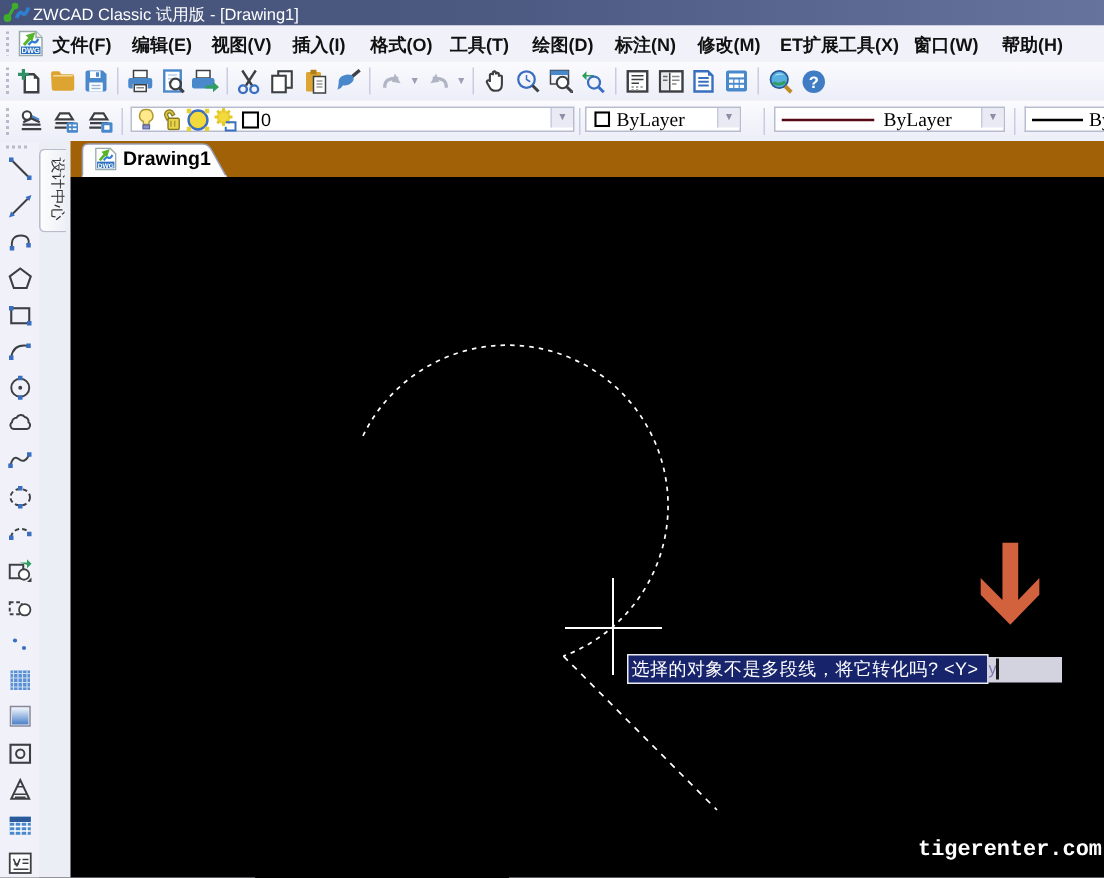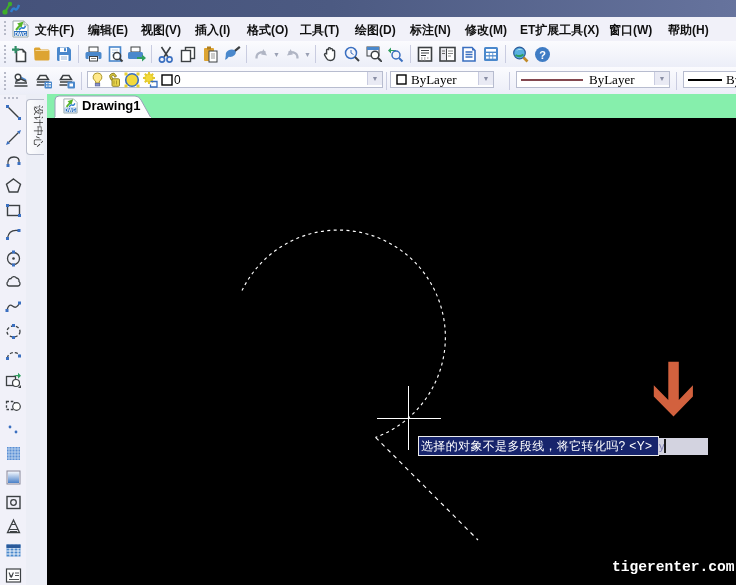--- a/index.html
+++ b/index.html
@@ -11,41 +11,42 @@
 #row1{left:0;top:41px;width:736px;height:26px;background:linear-gradient(#fbfbfe,#eceef8);display:flex;align-items:center;}
 #row2{left:0;top:67px;width:736px;height:27px;background:linear-gradient(#fbfbfe,#eceef8);display:flex;align-items:center;}
 #row2 .tbtn{width:23px;}
 .grip{flex:0 0 3px;width:3px;height:18px;margin-left:4px;margin-right:2px;background-image:repeating-linear-gradient(to bottom,#b7bac8 0 2px,transparent 2px 4px);background-size:2px 100%;background-repeat:no-repeat;}
 .sep{width:1px;height:18px;background:#c9cce0;margin:0 3px;flex:0 0 auto;}
 .tbtn{width:22px;height:24px;display:flex;align-items:center;justify-content:center;flex:0 0 auto;}
 .dd{width:9px;height:24px;display:flex;align-items:center;justify-content:center;color:#9aa0b4;font-size:7px;flex:0 0 auto;}
 .combo{height:15px;margin-top:-2px;background:#fff;border:1px solid #b7bccf;display:flex;align-items:center;position:relative;flex:0 0 auto;}
 .cbtn{position:absolute;right:0;top:0;width:14px;height:13px;background:#e9eaf4;border-left:1px solid #c9cce0;display:flex;align-items:center;justify-content:center;color:#8a8fa5;font-size:7px;}
 .serif{font-family:"Liberation Serif",serif;font-size:13px;color:#000;}
-#tabbar{left:47px;top:94px;width:689px;height:24px;background:#86efac;}
+#tabbar{left:47px;top:94px;width:689px;height:24px;background:#a16207;}
 #gutter{left:0;top:94px;width:47px;height:491px;background:#eceef6;}
 #lefttb{left:0;top:95px;width:26px;height:490px;background:#f1f1f9;}
 #dctab{left:26px;top:99px;width:18px;height:56px;background:linear-gradient(to right,#fdfdfe,#eef0f6);border:1px solid #b9bdcb;border-radius:4px 0 0 4px;border-right:none;box-sizing:border-box;}
 #canvas{left:47px;top:118px;width:689px;height:467px;background:#000;}
 #overlay{left:0;top:0;width:736px;height:585px;pointer-events:none;}
 #tooltip{left:418px;top:436px;width:237px;height:18px;background:#17246b;border:1px solid #ececec;color:#fff;font-size:12px;line-height:18px;padding-left:2px;white-space:nowrap;letter-spacing:0.35px;}
 #inputbox{left:658px;top:438px;width:50px;height:17px;background:#d3d3e0;}
 #inputbox .y{position:absolute;left:1px;top:2px;font-size:11px;color:#7d7db2;}
 #inputbox .caret{position:absolute;left:6px;top:1px;width:2px;height:14px;background:#1a1a1a;}
 #wm{left:612px;top:559px;color:#fff;font-family:"Liberation Mono",monospace;font-size:14.6px;font-weight:bold;letter-spacing:0;}
 .licon{position:absolute;left:5px;width:17px;height:17px;}
 </style></head>
 <body>
 <div class="abs" id="titlebar">
   <svg class="abs" style="left:2px;top:1px" width="18" height="15" viewBox="0 0 18 15">
     <circle cx="3" cy="11" r="2.6" fill="#3fae2a"></circle>
       <circle cx="8" cy="3" r="2.2" fill="#3fae2a"></circle>
     <path d="M3.5 10.5 L7.5 3.5" stroke="#3fae2a" stroke-width="2"></path>
     <path d="M9 11 q2-5 4-3 q2 2 4-4" stroke="#2f7fd0" stroke-width="2.4" fill="none"></path>
   </svg>
+  <span class="ttxt">ZWCAD Classic 试用版 - [Drawing1]</span>
 </div>
 <div class="abs" id="menubar">
   <div class="abs" style="left:4px;top:4px;width:3px;height:16px;background-image:repeating-linear-gradient(to bottom,#b7bac8 0 2px,transparent 2px 4px);background-size:2px 100%;background-repeat:no-repeat;"></div>
   <svg class="abs" style="left:12px;top:3px" width="17" height="18" viewBox="0 0 17 18">
     <path d="M1 1h11l4 4v12H1z" fill="#fff" stroke="#9aa"></path>
     <path d="M12 1v4h4" fill="#eee" stroke="#9aa"></path>
     <rect x="2" y="11" width="13" height="5" fill="#2a6fc0"></rect>
     <text x="8.5" y="15.5" font-size="5" fill="#fff" text-anchor="middle" font-weight="bold">DWG</text>
     <path d="M4 10 L10 3 M7 4 l3-1 -1 3z" stroke="#56b52a" stroke-width="2" fill="#56b52a"></path>
     <path d="M7 10 q2-3 3.5-2 q1.5 1 3-2" stroke="#2f7fd0" stroke-width="1.6" fill="none"></path>

